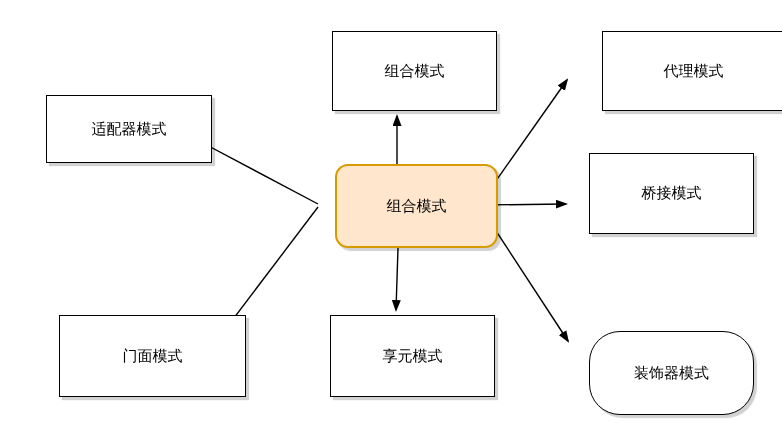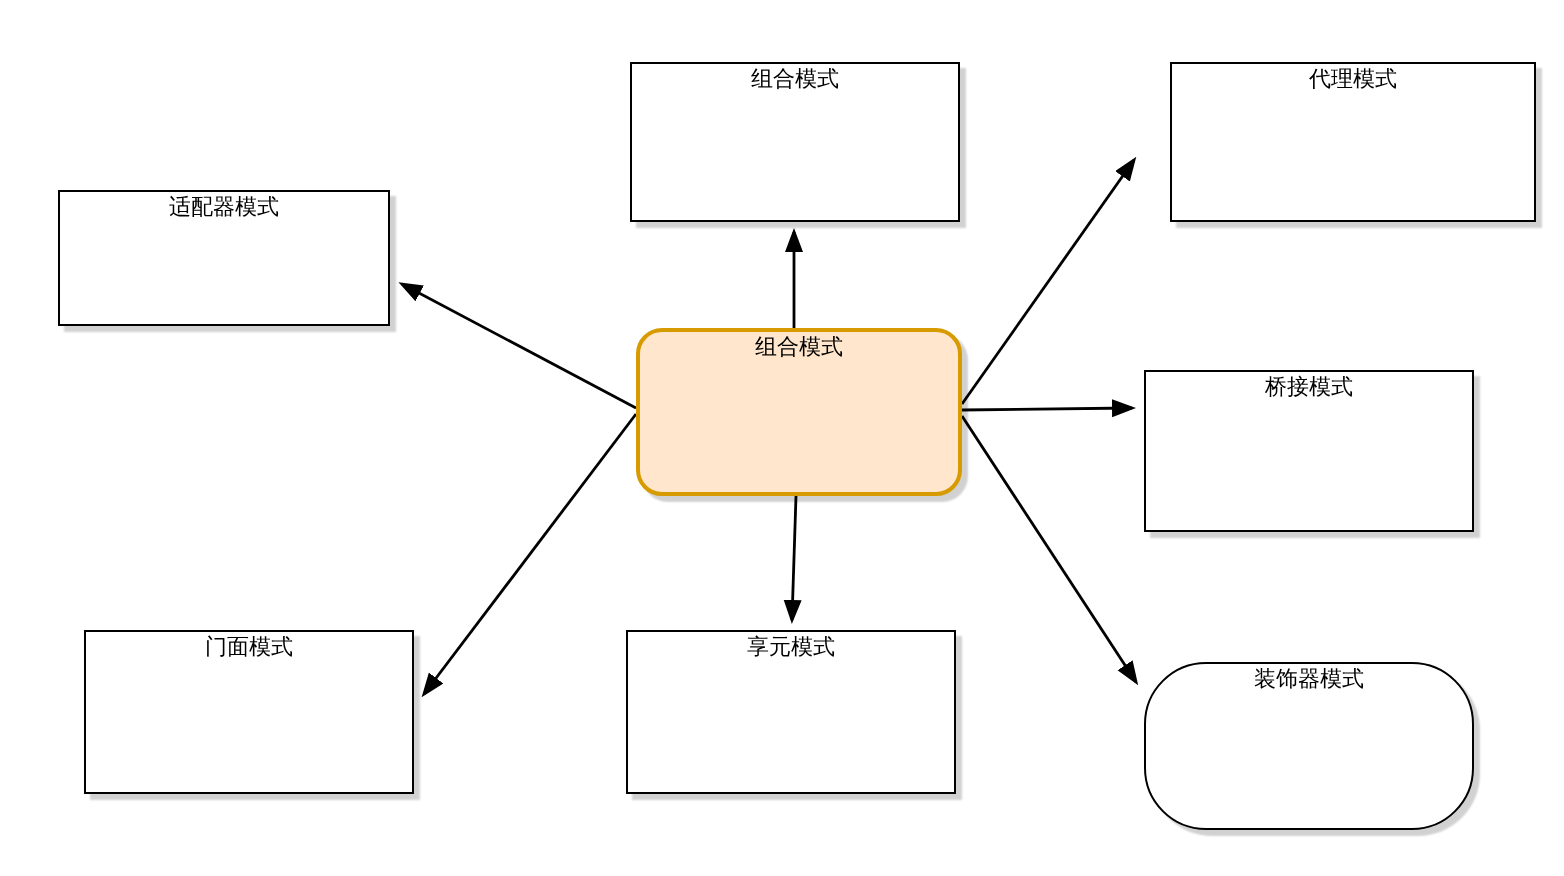--- a/index.html
+++ b/index.html
@@ -25,41 +25,43 @@
     stroke: var(--arrow-color, #000000);
     stroke-width: 1.4;
   }
   .edges marker path {
     fill: var(--arrow-color, #000000);
   }
   .node {
     position: absolute;
     box-sizing: border-box;
     display: flex;
+    align-items: center;
     justify-content: center;
     background: var(--node-fill, #FFFFFF);
     border: 1.5px solid var(--node-border, #000000);
     box-shadow: 3px 3px 1px rgba(0,0,0,0.18);
-    font-size: 11px;
+    font-size: 15px;
     color: #000000;
     text-align: center;
     white-space: nowrap;
+    margin-left: 17px;
   }
   .node-center {
     background: var(--center-fill, #FFE6CC);
     border: 2px solid var(--center-border, #D79B00);
     border-radius: 13px;
   }
   
   .pos-composite { left: 315px; top: 31px;  width: 165px; height: 80px; }
   .pos-proxy     { left: 585px; top: 31px;  width: 183px; height: 80px; }
   .pos-adapter   { left: 29px;  top: 95px;  width: 166px; height: 68px; }
-  .pos-bridge    { left: 572px; top: 185px; width: 165px; height: 81px; }
+  .pos-bridge    { left: 572px; top: 153px; width: 165px; height: 81px; }
   .pos-center    { left: 318px; top: 164px; width: 163px; height: 84px; }
-  .pos-facade    { left: 42px;  top: 315px; width: 165px; height: 82px; }
+  .pos-facade    { left: 42px;  top: 315px; width: 187px; height: 82px; }
   .pos-flyweight { left: 313px; top: 315px; width: 165px; height: 82px; }
   .pos-decorator { left: 572px; top: 331px; width: 165px; height: 84px; border-radius: 31px; }
 </style>
 </head>
 <body>
 
 <div class="canvas">
 
   <svg class="edges" viewBox="0 0 782 438" xmlns="http://www.w3.org/2000/svg">
     <defs>

